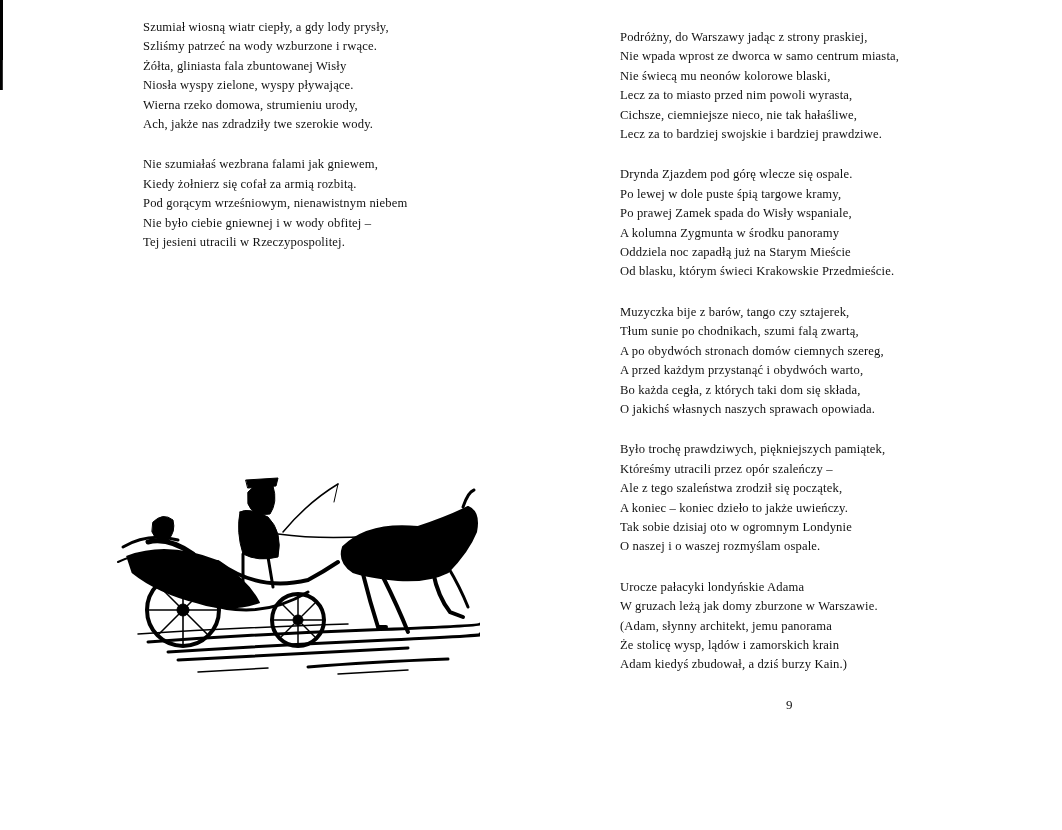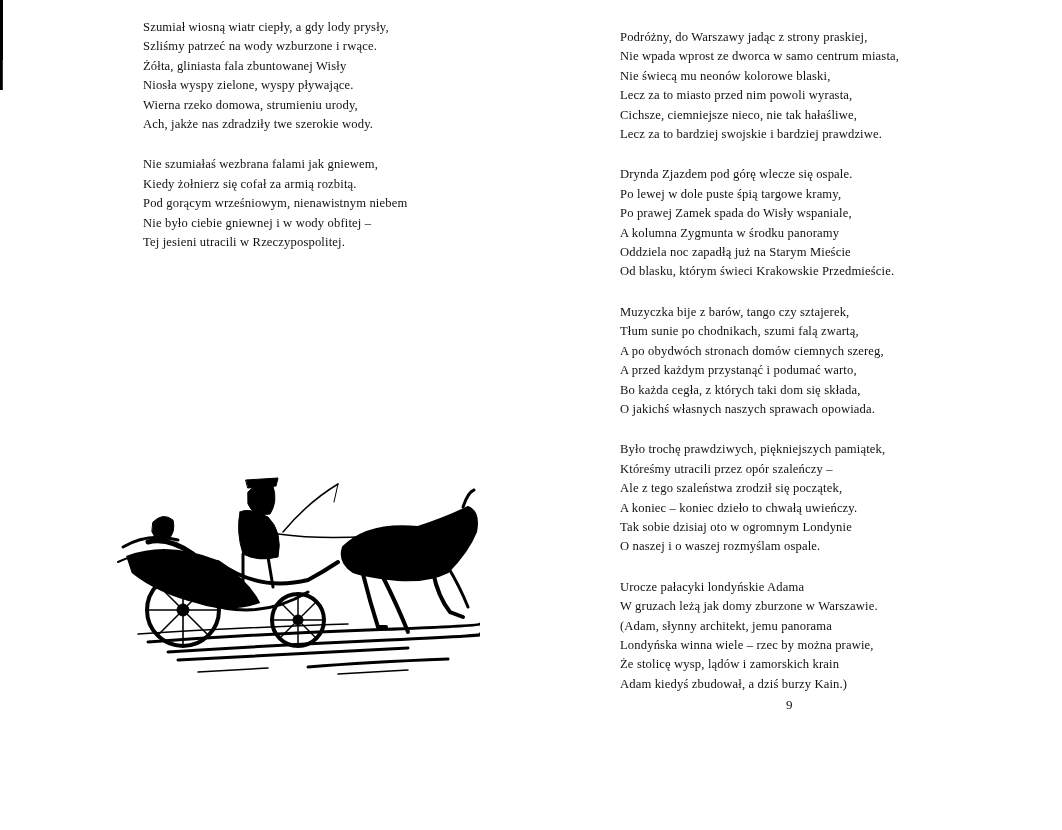--- a/index.html
+++ b/index.html
@@ -133,35 +133,34 @@
     <span class="line">Po lewej w dole puste śpią targowe kramy,</span>
     <span class="line">Po prawej Zamek spada do Wisły wspaniale,</span>
     <span class="line">A kolumna Zygmunta w środku panoramy</span>
     <span class="line">Oddziela noc zapadłą już na Starym Mieście</span>
     <span class="line">Od blasku, którym świeci Krakowskie Przedmieście.</span>
   </div>
   <div class="stanza">
     <span class="line">Muzyczka bije z barów, tango czy sztajerek,</span>
     <span class="line">Tłum sunie po chodnikach, szumi falą zwartą,</span>
     <span class="line">A po obydwóch stronach domów ciemnych szereg,</span>
-    <span class="line">A przed każdym przystanąć i podumać warto,</span>
+    <span class="line">A przed każdym przystanąć i obydwóch warto,</span>
     <span class="line">Bo każda cegła, z których taki dom się składa,</span>
     <span class="line">O jakichś własnych naszych sprawach opowiada.</span>
   </div>
   <div class="stanza">
     <span class="line">Było trochę prawdziwych, piękniejszych pamiątek,</span>
     <span class="line">Któreśmy utracili przez opór szaleńczy –</span>
     <span class="line">Ale z tego szaleństwa zrodził się początek,</span>
-    <span class="line">A koniec – koniec dzieło to chwałą uwieńczy.</span>
+    <span class="line">A koniec – koniec dzieło to jakże uwieńczy.</span>
     <span class="line">Tak sobie dzisiaj oto w ogromnym Londynie</span>
     <span class="line">O naszej i o waszej rozmyślam ospale.</span>
   </div>
   <div class="stanza">
     <span class="line">Urocze pałacyki londyńskie Adama</span>
     <span class="line">W gruzach leżą jak domy zburzone w Warszawie.</span>
     <span class="line">(Adam, słynny architekt, jemu panorama</span>
-    <span class="line">Londyńska winna wiele – rzec by można prawie,</span>
     <span class="line">Że stolicę wysp, lądów i zamorskich krain</span>
     <span class="line">Adam kiedyś zbudował, a dziś burzy Kain.)</span>
   </div>
 </div>
 
 <div class="page-number">9</div>
 
 </body></html>

